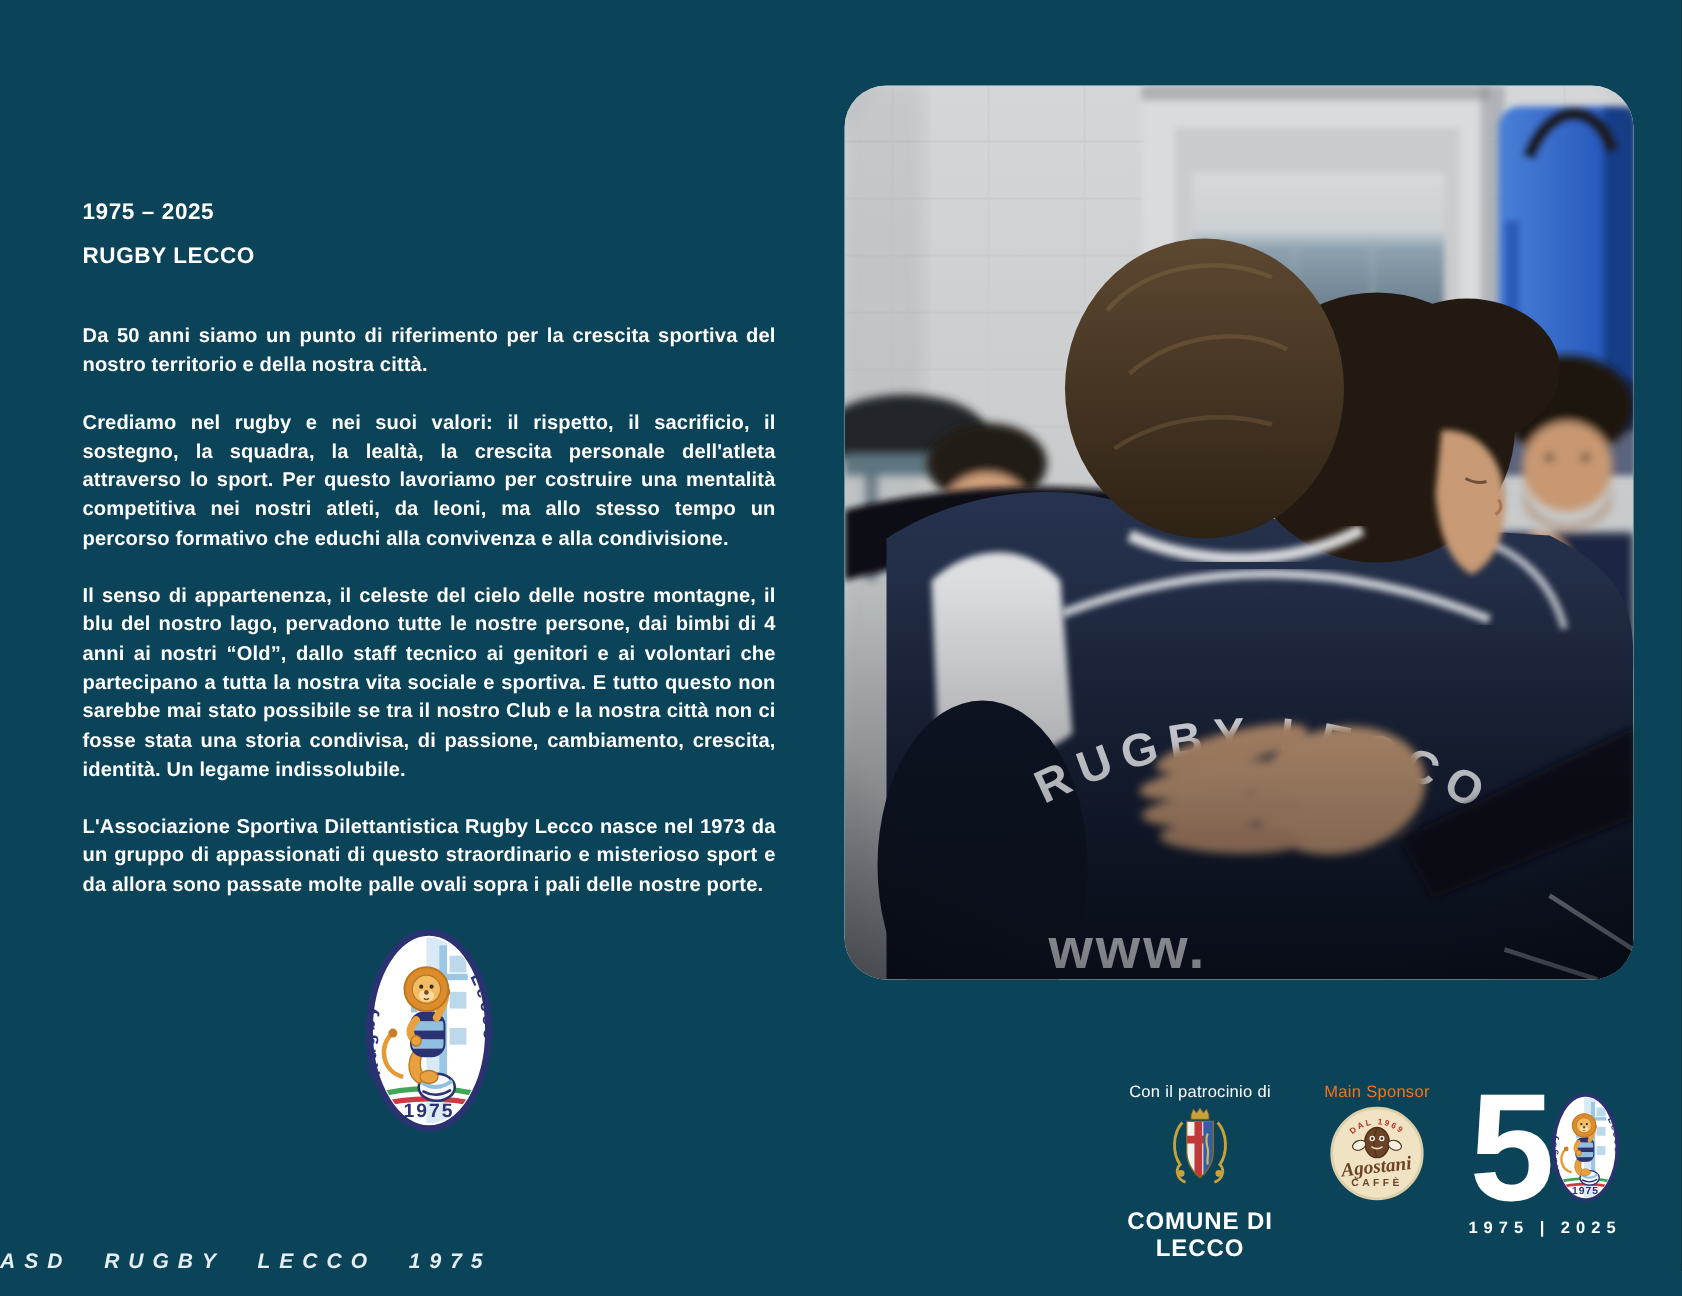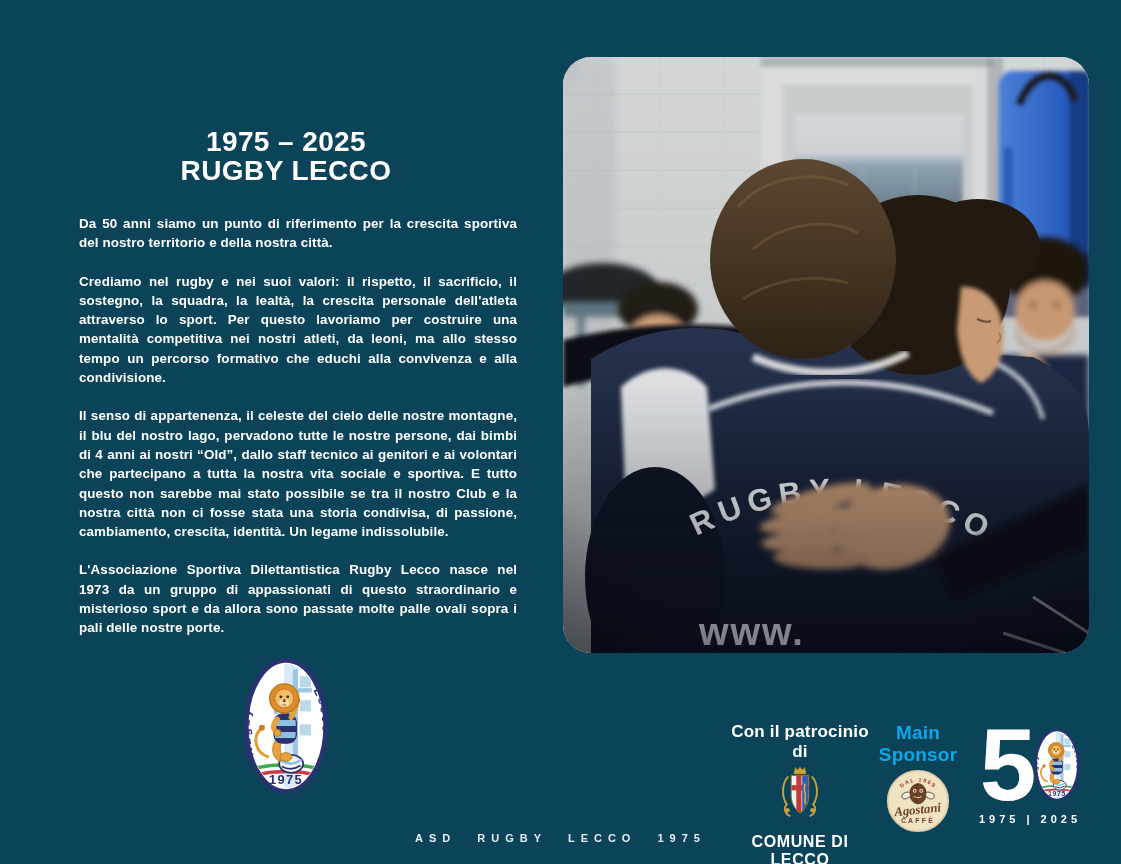--- a/index.html
+++ b/index.html
@@ -1,46 +1,46 @@
 <!DOCTYPE html>
 <html><head>
 <meta charset="utf-8">
 <style>
   html,body{margin:0;padding:0;background:#062835;}
   .page{position:relative;width:1121px;height:864px;background:#0B4459;overflow:hidden;
         font-family:"Liberation Sans",sans-serif;color:#ffffff;}
   
   .left-col{position:absolute;left:55px;top:127px;width:462px;}
-  .title{margin:0;font-size:28px;line-height:29px;font-weight:700;letter-spacing:.4px;text-align:center;}
+  .title{margin:0;font-size:15px;line-height:29px;font-weight:700;letter-spacing:.4px;}
   .title span{display:block;}
-  .paragraphs{margin-top:29px;margin-left:24px;}
+  .paragraphs{margin-top:29px;}
   .paragraphs p{margin:0 0 19px 0;font-size:13.4px;line-height:19.3px;font-weight:700;
                 letter-spacing:.1px;text-align:justify;}
   .crest-large{width:86px;margin:2px auto 0;}
   .crest-large svg{display:block;width:86px;height:138px;}
   
   .photo{position:absolute;left:563px;top:57px;width:526px;height:596px;margin:0;
          border-radius:28px;overflow:hidden;background:#c7cacc;}
   .photo svg{display:block;width:100%;height:100%;}
   
   .patronage{position:absolute;left:726px;top:722px;width:148px;text-align:center;}
-  .p-label{font-size:17px;font-weight:700;letter-spacing:.2px;}
+  .p-label{font-size:11px;font-weight:400;letter-spacing:.2px;}
   .p-crest{margin:4px auto 0;width:46px;height:59px;}
   .p-name{font-size:16px;font-weight:700;letter-spacing:.6px;margin-top:4px;}
   .main-sponsor{position:absolute;left:860px;top:722px;width:116px;text-align:center;}
-  .ms-label{font-size:19px;font-weight:700;color:#0ea5e9;letter-spacing:.2px;}
+  .ms-label{font-size:11px;font-weight:400;color:#f97316;letter-spacing:.2px;}
   .ms-logo{margin:3px auto 0;width:64px;height:64px;}
   .anniversary{position:absolute;left:966px;top:726px;width:128px;}
   .anni-row{display:flex;align-items:flex-start;justify-content:center;}
   .anni-digit{font-size:102px;line-height:78px;font-weight:700;letter-spacing:-3px;}
   .anni-crest{width:46px;height:74px;margin:2px 0 0 1px;}
   .anni-years{margin-top:9px;text-align:center;font-size:11px;font-weight:700;
               letter-spacing:4px;white-space:nowrap;}
-  .footer-line{position:absolute;left:0;right:0;top:832px;text-align:center;
-               font-size:11px;font-weight:700;letter-spacing:6px;word-spacing:12px;color:#E6EEF2;}
+  .footer-line{position:absolute;left:0;right:0;top:832px;
+               font-size:14px;font-weight:700;letter-spacing:6px;word-spacing:12px;color:#E6EEF2;font-style:italic;}
   .defs-holder{position:absolute;width:0;height:0;overflow:hidden;}
 </style>
 </head>
 <body>
 
 <div class="page">
 
   <svg class="defs-holder" aria-hidden="true">
     <defs>
       <clipPath id="crestClip">

